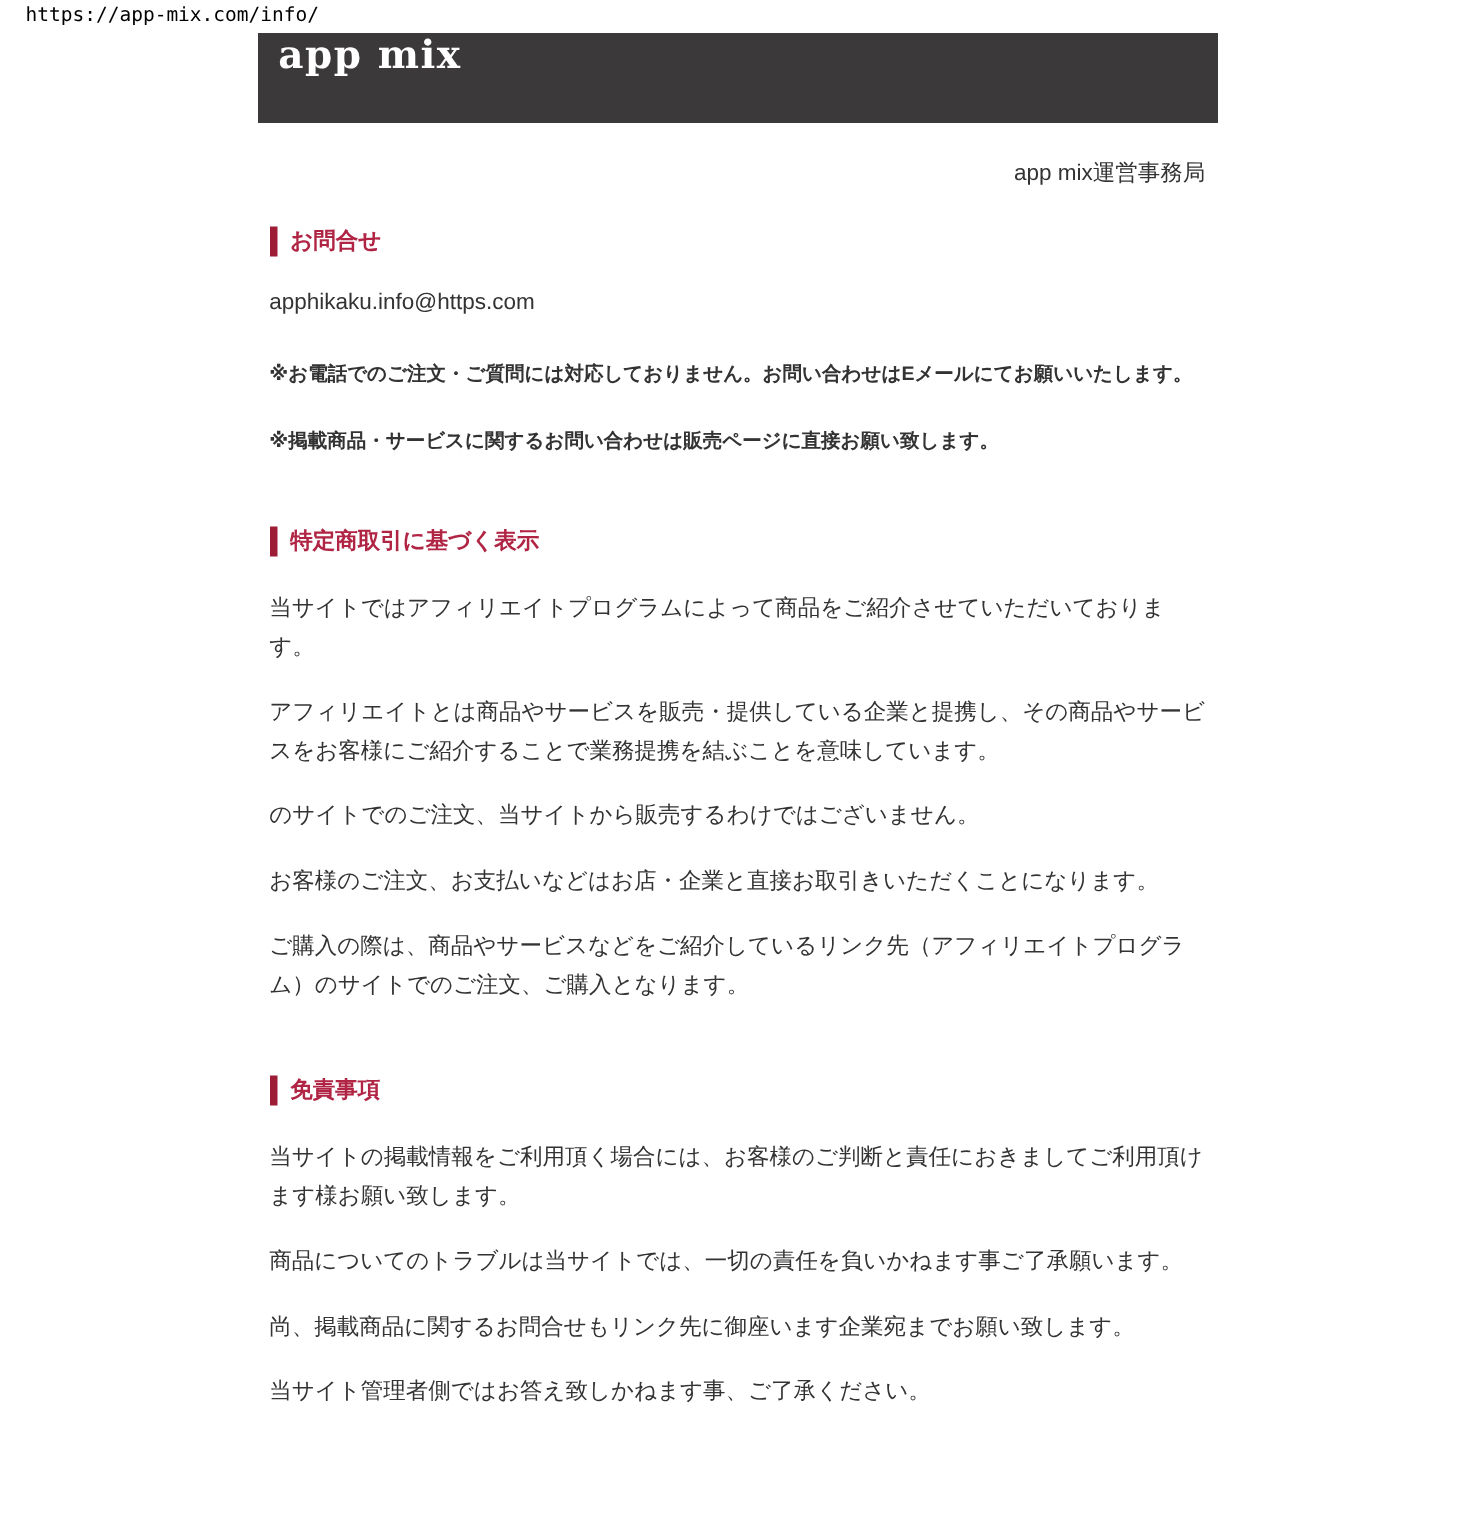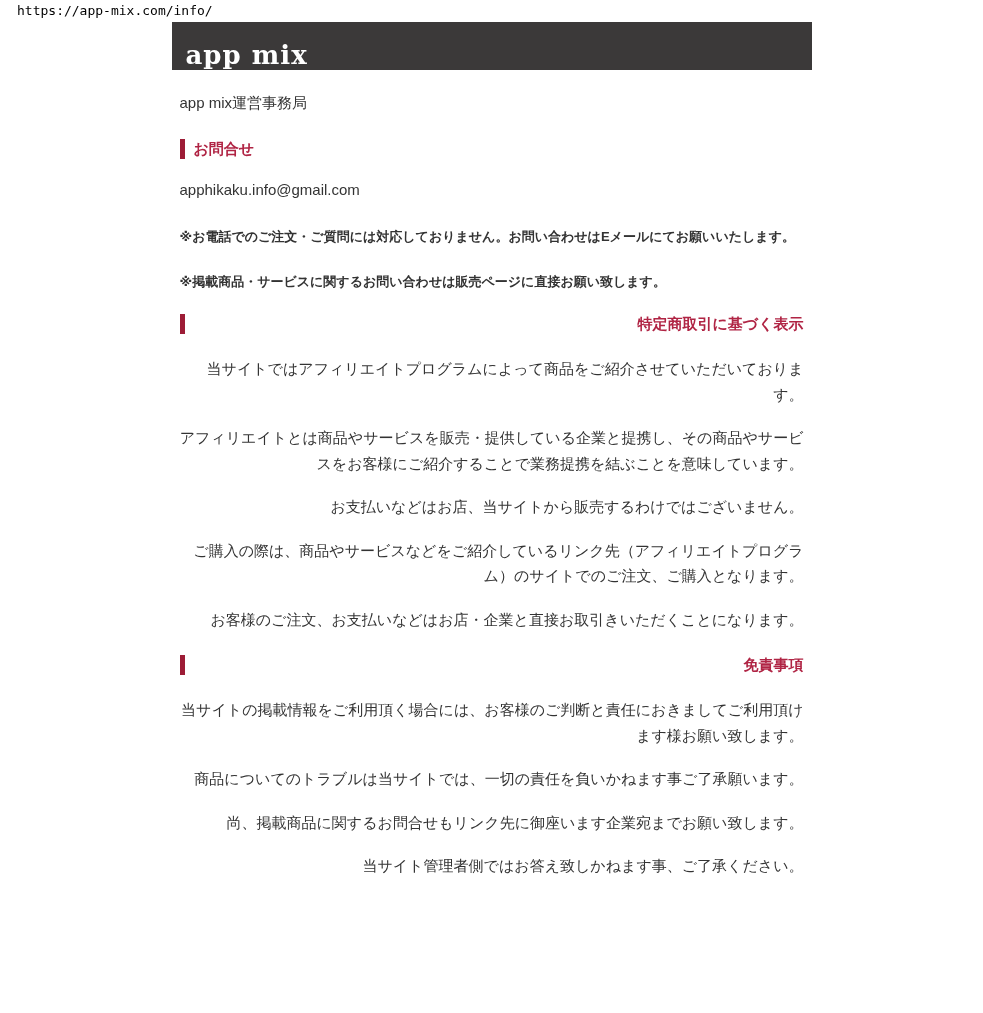--- a/index.html
+++ b/index.html
@@ -23,58 +23,58 @@
     font-size: 13px;
     color: #000000;
     white-space: nowrap;
   }
   .page {
     width: 640px;
     margin: 22px auto 0 auto;
   }
   .site-header {
     background: #3b3939;
-    height: 48px;
+    height: 60px;
     display: flex;
-    align-items: flex-end;
+    align-items: flex-start;
     padding-left: 14px;
     box-sizing: border-box;
   }
   .site-title {
     font-family: "DejaVu Serif", "Liberation Serif", serif;
     font-weight: bold;
     font-size: 26px;
     color: #ffffff;
     letter-spacing: 1px;
     text-decoration: none;
     cursor: pointer;
   }
   .content {
     padding: 0 8px;
   }
   .operator-line {
     margin: 24px 0 26px 0;
     font-size: 15px;
     color: #333333;
+    text-align: right;
   }
   .section-heading {
     border-left: 5px solid #9d1c36;
     padding-left: 9px;
     color: #b02444;
     font-size: 15px;
     font-weight: bold;
     line-height: 20px;
     margin: 0 0 22px 0;
   }
   .section {
     margin-top: 12px;
   }
   .section + .section {
-    margin-top: 23px;
-    text-align: right;
+    margin-top: 48px;
   }
   .email-line {
     font-size: 15px;
     margin: 0 0 30px 0;
     color: #333333;
   }
   .note-line {
     font-size: 13px;
     margin: 0 0 27px 0;
     color: #333333;
@@ -103,32 +103,32 @@
   <div class="site-header">
     <a class="site-title">app mix</a>
   </div>
 
   <div class="content">
 
     <p class="operator-line">app mix運営事務局</p>
 
     <div class="section">
       <h2 class="section-heading">お問合せ</h2>
-      <p class="email-line">apphikaku.info@gmail.com</p>
+      <p class="email-line">apphikaku.info@https.com</p>
       <p class="note-line">※お電話でのご注文・ご質問には対応しておりません。お問い合わせはEメールにてお願いいたします。</p>
       <p class="note-line">※掲載商品・サービスに関するお問い合わせは販売ページに直接お願い致します。</p>
     </div>
 
     <div class="section">
       <h2 class="section-heading">特定商取引に基づく表示</h2>
       <p class="para">当サイトではアフィリエイトプログラムによって商品をご紹介させていただいております。</p>
       <p class="para">アフィリエイトとは商品やサービスを販売・提供している企業と提携し、その商品やサービスをお客様にご紹介することで業務提携を結ぶことを意味しています。</p>
-      <p class="para">お支払いなどはお店、当サイトから販売するわけではございません。</p>
+      <p class="para">のサイトでのご注文、当サイトから販売するわけではございません。</p>
+      <p class="para">お客様のご注文、お支払いなどはお店・企業と直接お取引きいただくことになります。</p>
       <p class="para">ご購入の際は、商品やサービスなどをご紹介しているリンク先（アフィリエイトプログラム）のサイトでのご注文、ご購入となります。</p>
-      <p class="para">お客様のご注文、お支払いなどはお店・企業と直接お取引きいただくことになります。</p>
     </div>
 
     <div class="section">
       <h2 class="section-heading">免責事項</h2>
       <p class="para">当サイトの掲載情報をご利用頂く場合には、お客様のご判断と責任におきましてご利用頂けます様お願い致します。</p>
       <p class="para">商品についてのトラブルは当サイトでは、一切の責任を負いかねます事ご了承願います。</p>
       <p class="para">尚、掲載商品に関するお問合せもリンク先に御座います企業宛までお願い致します。</p>
       <p class="para">当サイト管理者側ではお答え致しかねます事、ご了承ください。</p>
     </div>
 

